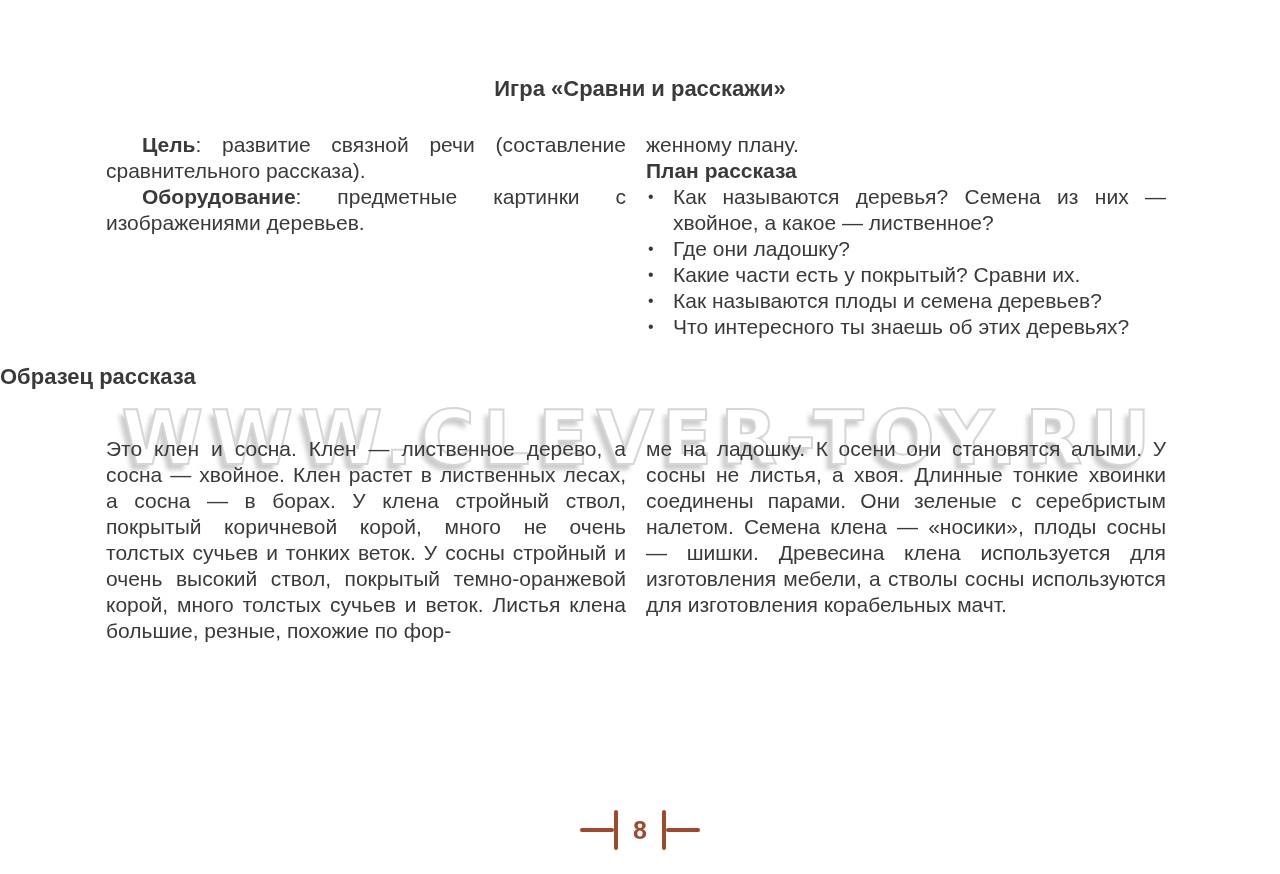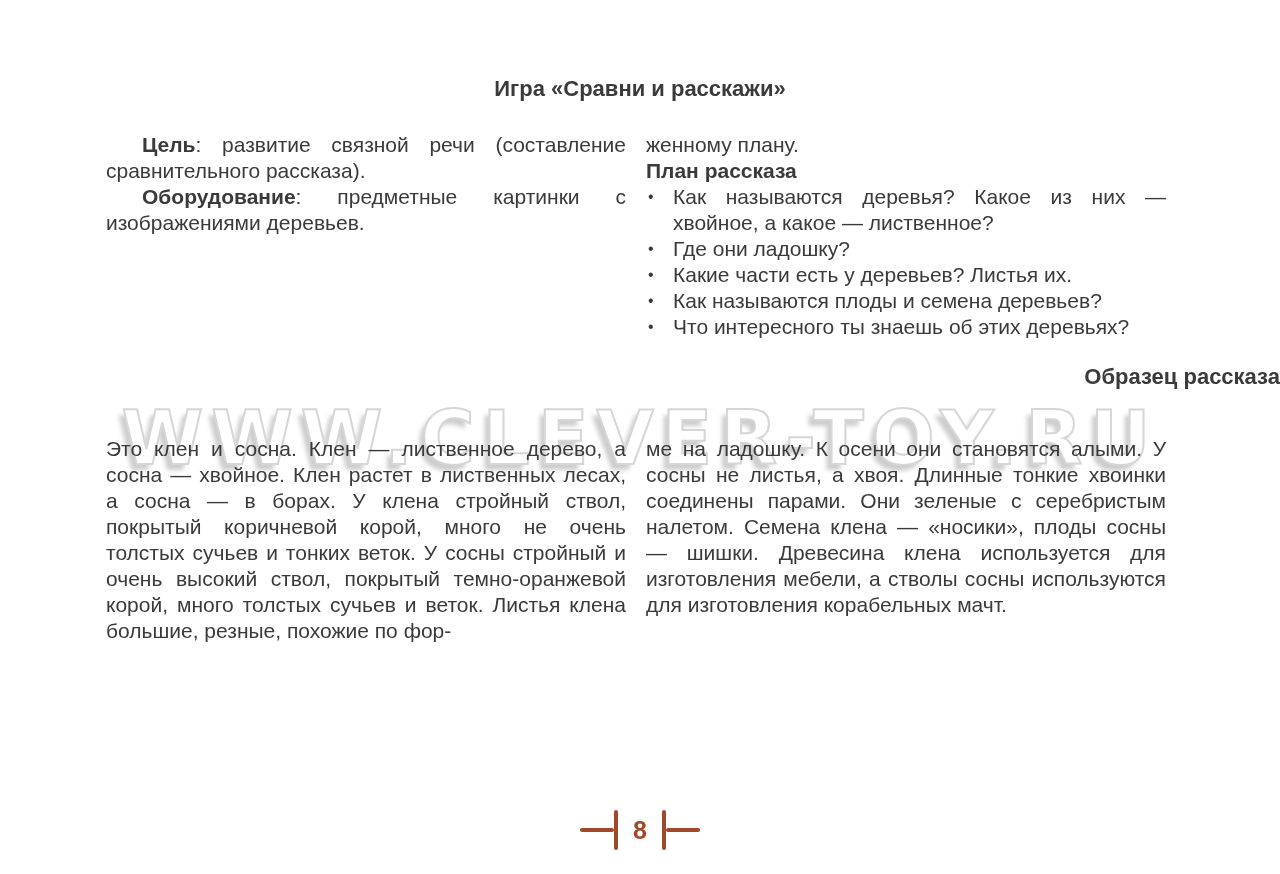--- a/index.html
+++ b/index.html
@@ -69,21 +69,21 @@
     left: 2px;
     top: 0;
     font-size: 16px;
   }
   .subtitle {
     position: absolute;
     top: 364px;
     left: 0;
     width: 100%;
     margin: 0;
-    text-align: right;
+    text-align: left;
     font-size: 22px;
     font-weight: bold;
     color: #3a3a3a;
   }
   .footer {
     position: absolute;
     top: 808px;
     left: 0;
     width: 100%;
     height: 44px;
@@ -113,23 +113,23 @@
     <h1 class="title">Игра «Сравни и расскажи»</h1>
 
     <div class="cols game">
       <div class="col">
         <p class="para indent"><span class="b">Цель</span><span>: развитие связной речи (составление сравнительного рассказа).</span></p>
         <p class="para indent"><span class="b">Оборудование</span><span>: предметные картинки с изображениями деревьев.</span></p>
       </div>
       <div class="col">
         <p class="para">женному плану.</p>
         <p class="para b">План рассказа</p>
-        <div class="plan-item"><span class="bullet">•</span><span>Как называются деревья? Какое из них — хвойное, а какое — лиственное?</span></div>
+        <div class="plan-item"><span class="bullet">•</span><span>Как называются деревья? Семена из них — хвойное, а какое — лиственное?</span></div>
         <div class="plan-item"><span class="bullet">•</span><span>Где они ладошку?</span></div>
-        <div class="plan-item"><span class="bullet">•</span><span>Какие части есть у деревьев? Листья их.</span></div>
+        <div class="plan-item"><span class="bullet">•</span><span>Какие части есть у покрытый? Сравни их.</span></div>
         <div class="plan-item"><span class="bullet">•</span><span>Как называются плоды и семена деревьев?</span></div>
         <div class="plan-item"><span class="bullet">•</span><span>Что интересного ты знаешь об этих деревьях?</span></div>
       </div>
     </div>
 
     <h2 class="subtitle">Образец рассказа</h2>
 
     <div class="cols sample">
       <div class="col">
         <p class="para">Это клен и сосна. Клен — лиственное дерево, а сосна — хвойное. Клен растет в лиственных лесах, а сосна — в борах. У клена стройный ствол, покрытый коричневой корой, много не очень толстых сучьев и тонких веток. У сосны стройный и очень высокий ствол, покрытый темно-оранжевой корой, много толстых сучьев и веток. Листья клена большие, резные, похожие по фор-</p>

